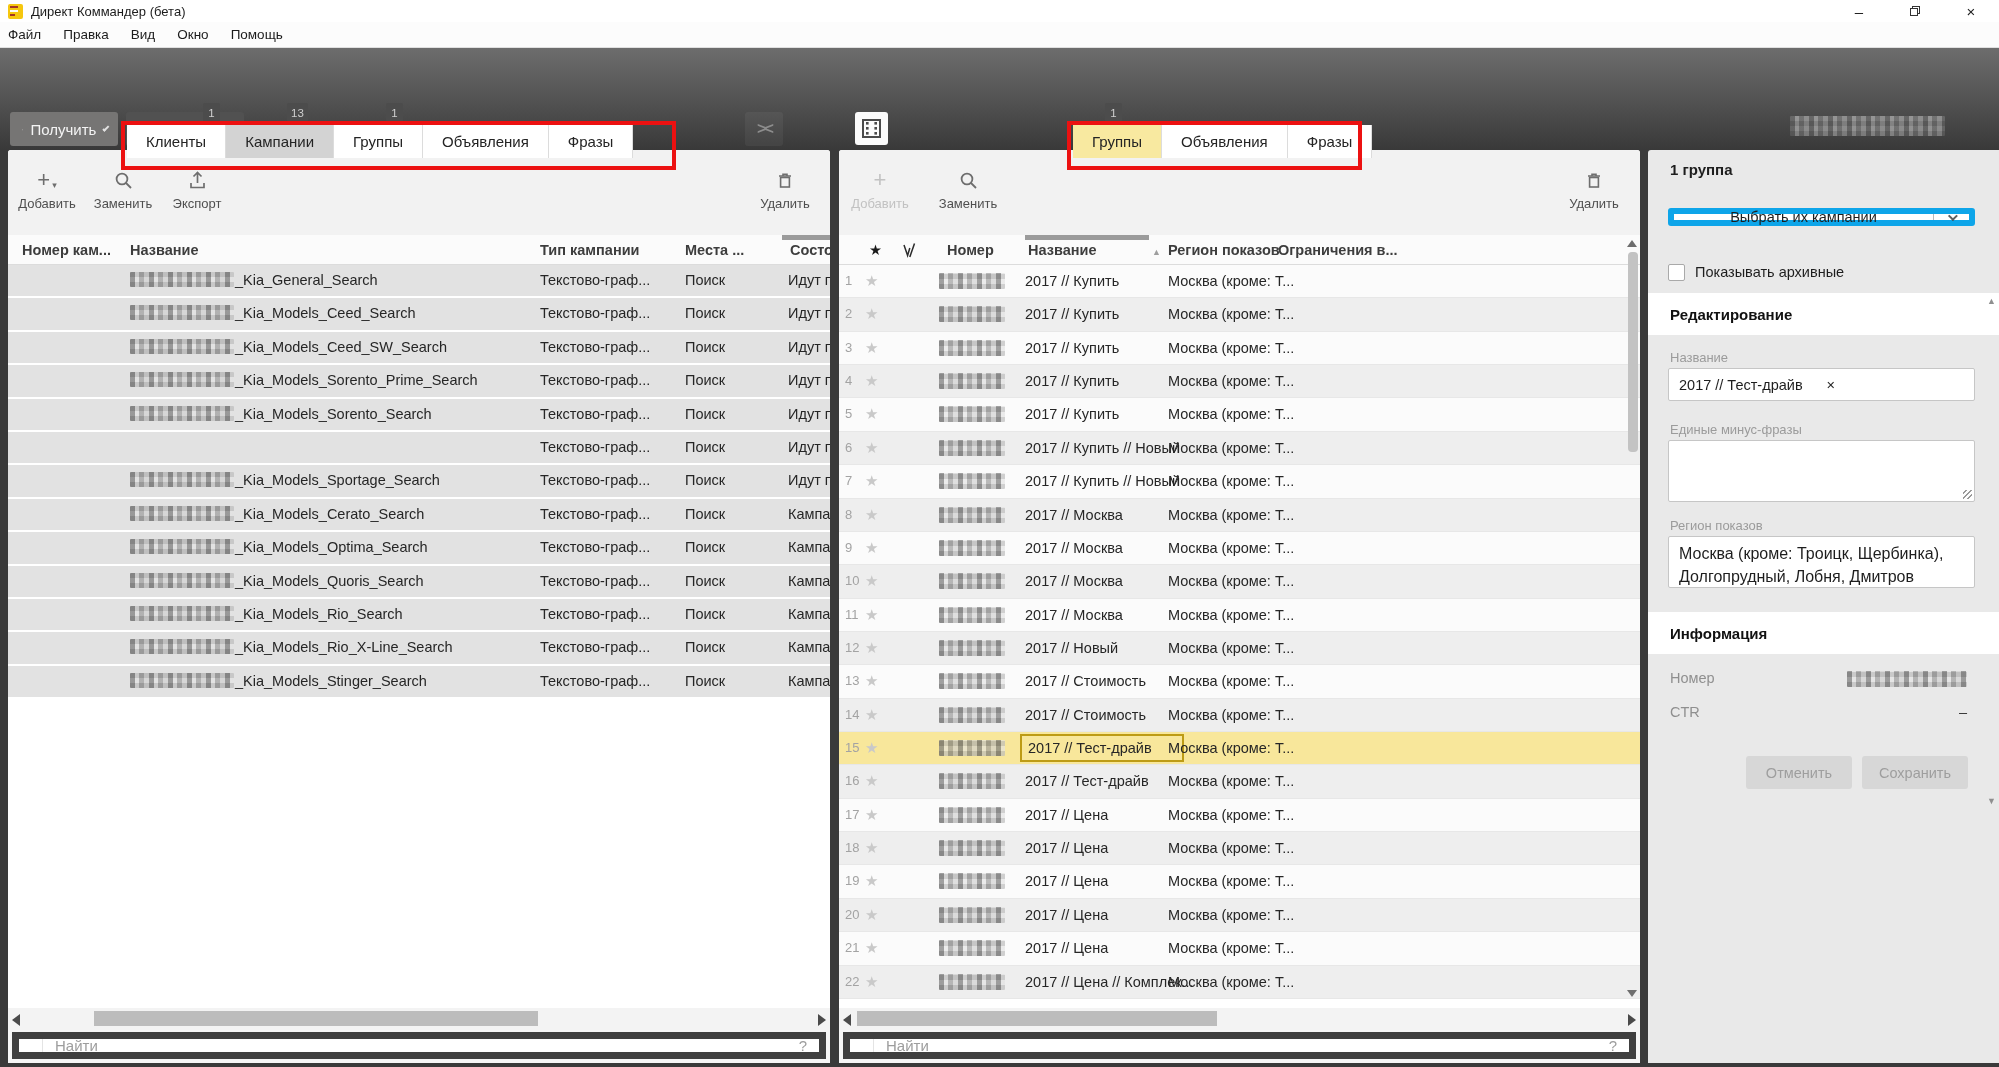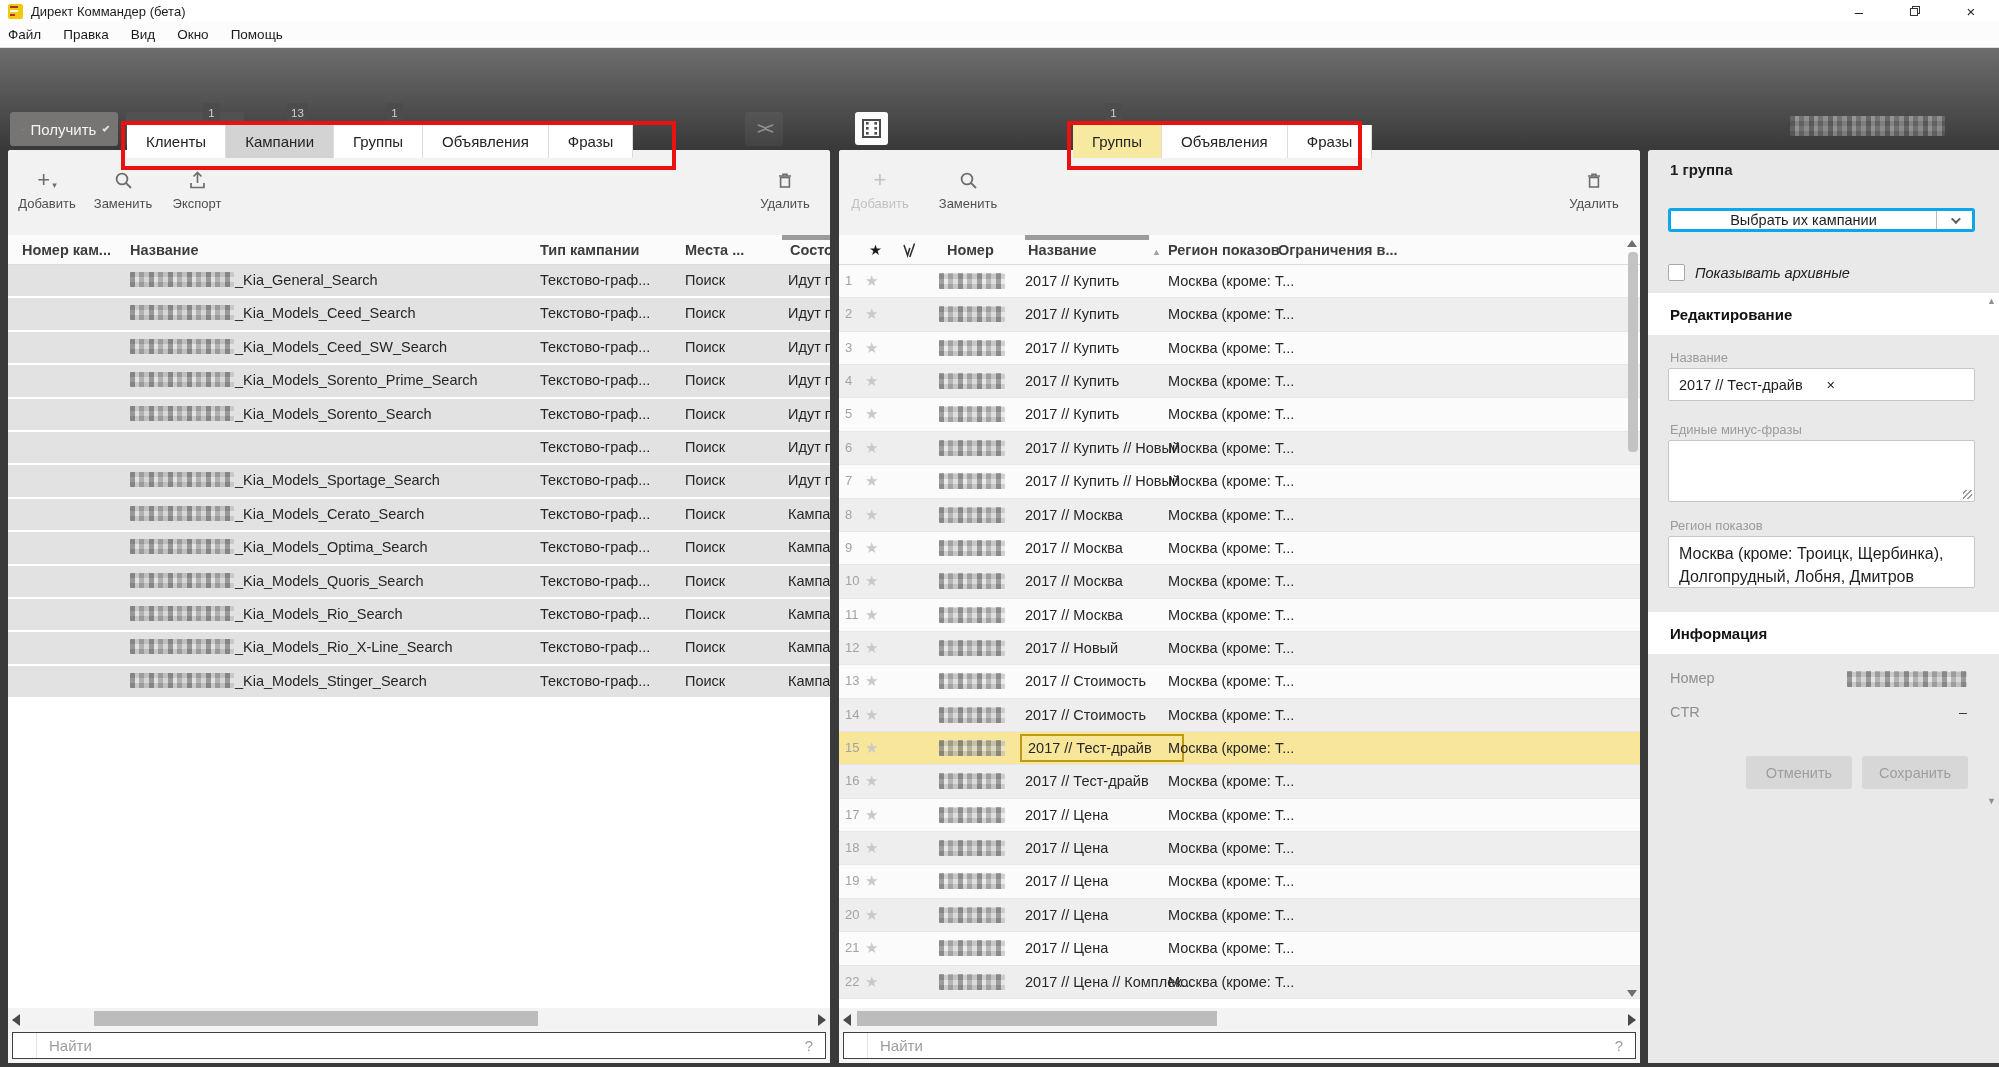--- a/index.html
+++ b/index.html
@@ -91,31 +91,31 @@
   .hscroll { position:absolute; left:0; width:100%; height:22px; background:#f3f3f3; }
   .hthumb { position:absolute; top:3px; height:15px; background:#bcbcbc; }
   .arrow { position:absolute; width:0; height:0; border-style:solid; }
   .arr-left  { top:6px; border-width:6px 8px 6px 0; border-color:transparent #4a4a4a transparent transparent; }
   .arr-right { top:6px; border-width:6px 0 6px 8px; border-color:transparent transparent transparent #4a4a4a; }
   .arr-up   { border-width:0 5px 7px 5px; border-color:transparent transparent #6e6e6e transparent; }
   .arr-down { border-width:7px 5px 0 5px; border-color:#6e6e6e transparent transparent transparent; }
   .vthumb { position:absolute; width:10px; background:#c3c3c3; border-radius:4px; }
   
   .searchbar { position:absolute; left:0; bottom:0; width:100%; height:33px; background:#f6f6f6; }
-  .searchbox { position:absolute; left:4px; right:4px; top:2px; bottom:4px; background:#fff; border:1px solid #404040; display:flex; align-items:center; }
+  .searchbox { position:absolute; left:4px; right:4px; top:2px; bottom:4px; background:#fff; border:7px solid #404040; display:flex; align-items:center; }
   .search-cell { width:24px; height:100%; border-right:1px solid #e4e4e4; }
   .search-ph { margin-left:12px; font-size:15px; color:#9d9d9d; flex:1; }
   .search-help { margin-right:12px; font-size:15px; color:#9d9d9d; }
   
   .sidebar { position:absolute; left:1648px; top:150px; width:351px; height:913px; background:#e9e9e9; border-radius:3px 0 0 0; }
   .sb-title { position:absolute; left:22px; top:11px; font-size:15px; font-weight:bold; color:#1e1e1e; }
-  .sb-splitbtn { position:absolute; left:20px; top:58px; width:307px; height:24px; background:#fff; border:3px solid #0ea5e9; border-radius:3px; display:flex; }
+  .sb-splitbtn { position:absolute; left:20px; top:58px; width:307px; height:18px; background:#fff; border:6px solid #0ea5e9; border-radius:3px; display:flex; }
   .sb-splitbtn .main { flex:1; display:flex; align-items:center; justify-content:center; font-size:14.5px; color:#1e1e1e; }
   .sb-splitbtn .dd { width:36px; border-left:1px solid #b9b9b9; display:flex; align-items:center; justify-content:center; color:#444; }
-  .sb-check { position:absolute; left:20px; top:114px; display:flex; align-items:flex-end; gap:10px;font-style:italic; }
+  .sb-check { position:absolute; left:20px; top:114px; display:flex; align-items:flex-start; gap:10px; }
   .cbox { width:17px; height:17px; background:#fff; border:1px solid #a9a9a9; border-radius:2px; }
   .sb-check span { font-size:14.5px; color:#1e1e1e; }
   .sb-strip { position:absolute; left:0; width:100%; height:42px; background:#fff; display:flex; align-items:center; }
   .sb-strip b { margin-left:22px; font-size:15px; color:#111; }
   .sb-label { position:absolute; left:22px; font-size:13px; color:#9b9b9b; }
   .sb-input { position:absolute; left:20px; width:307px; background:#fff; border:1px solid #c6c6c6; border-radius:2px; }
   .name-input { top:218px; height:33px; display:flex; align-items:center; }
   .name-input span { margin-left:10px; font-size:14.5px; color:#1e1e1e; flex:1; }
   .clear-x { margin-right:10px; color:#b3b3b3; font-size:18px; }
   .minus-area { top:290px; height:62px; }

